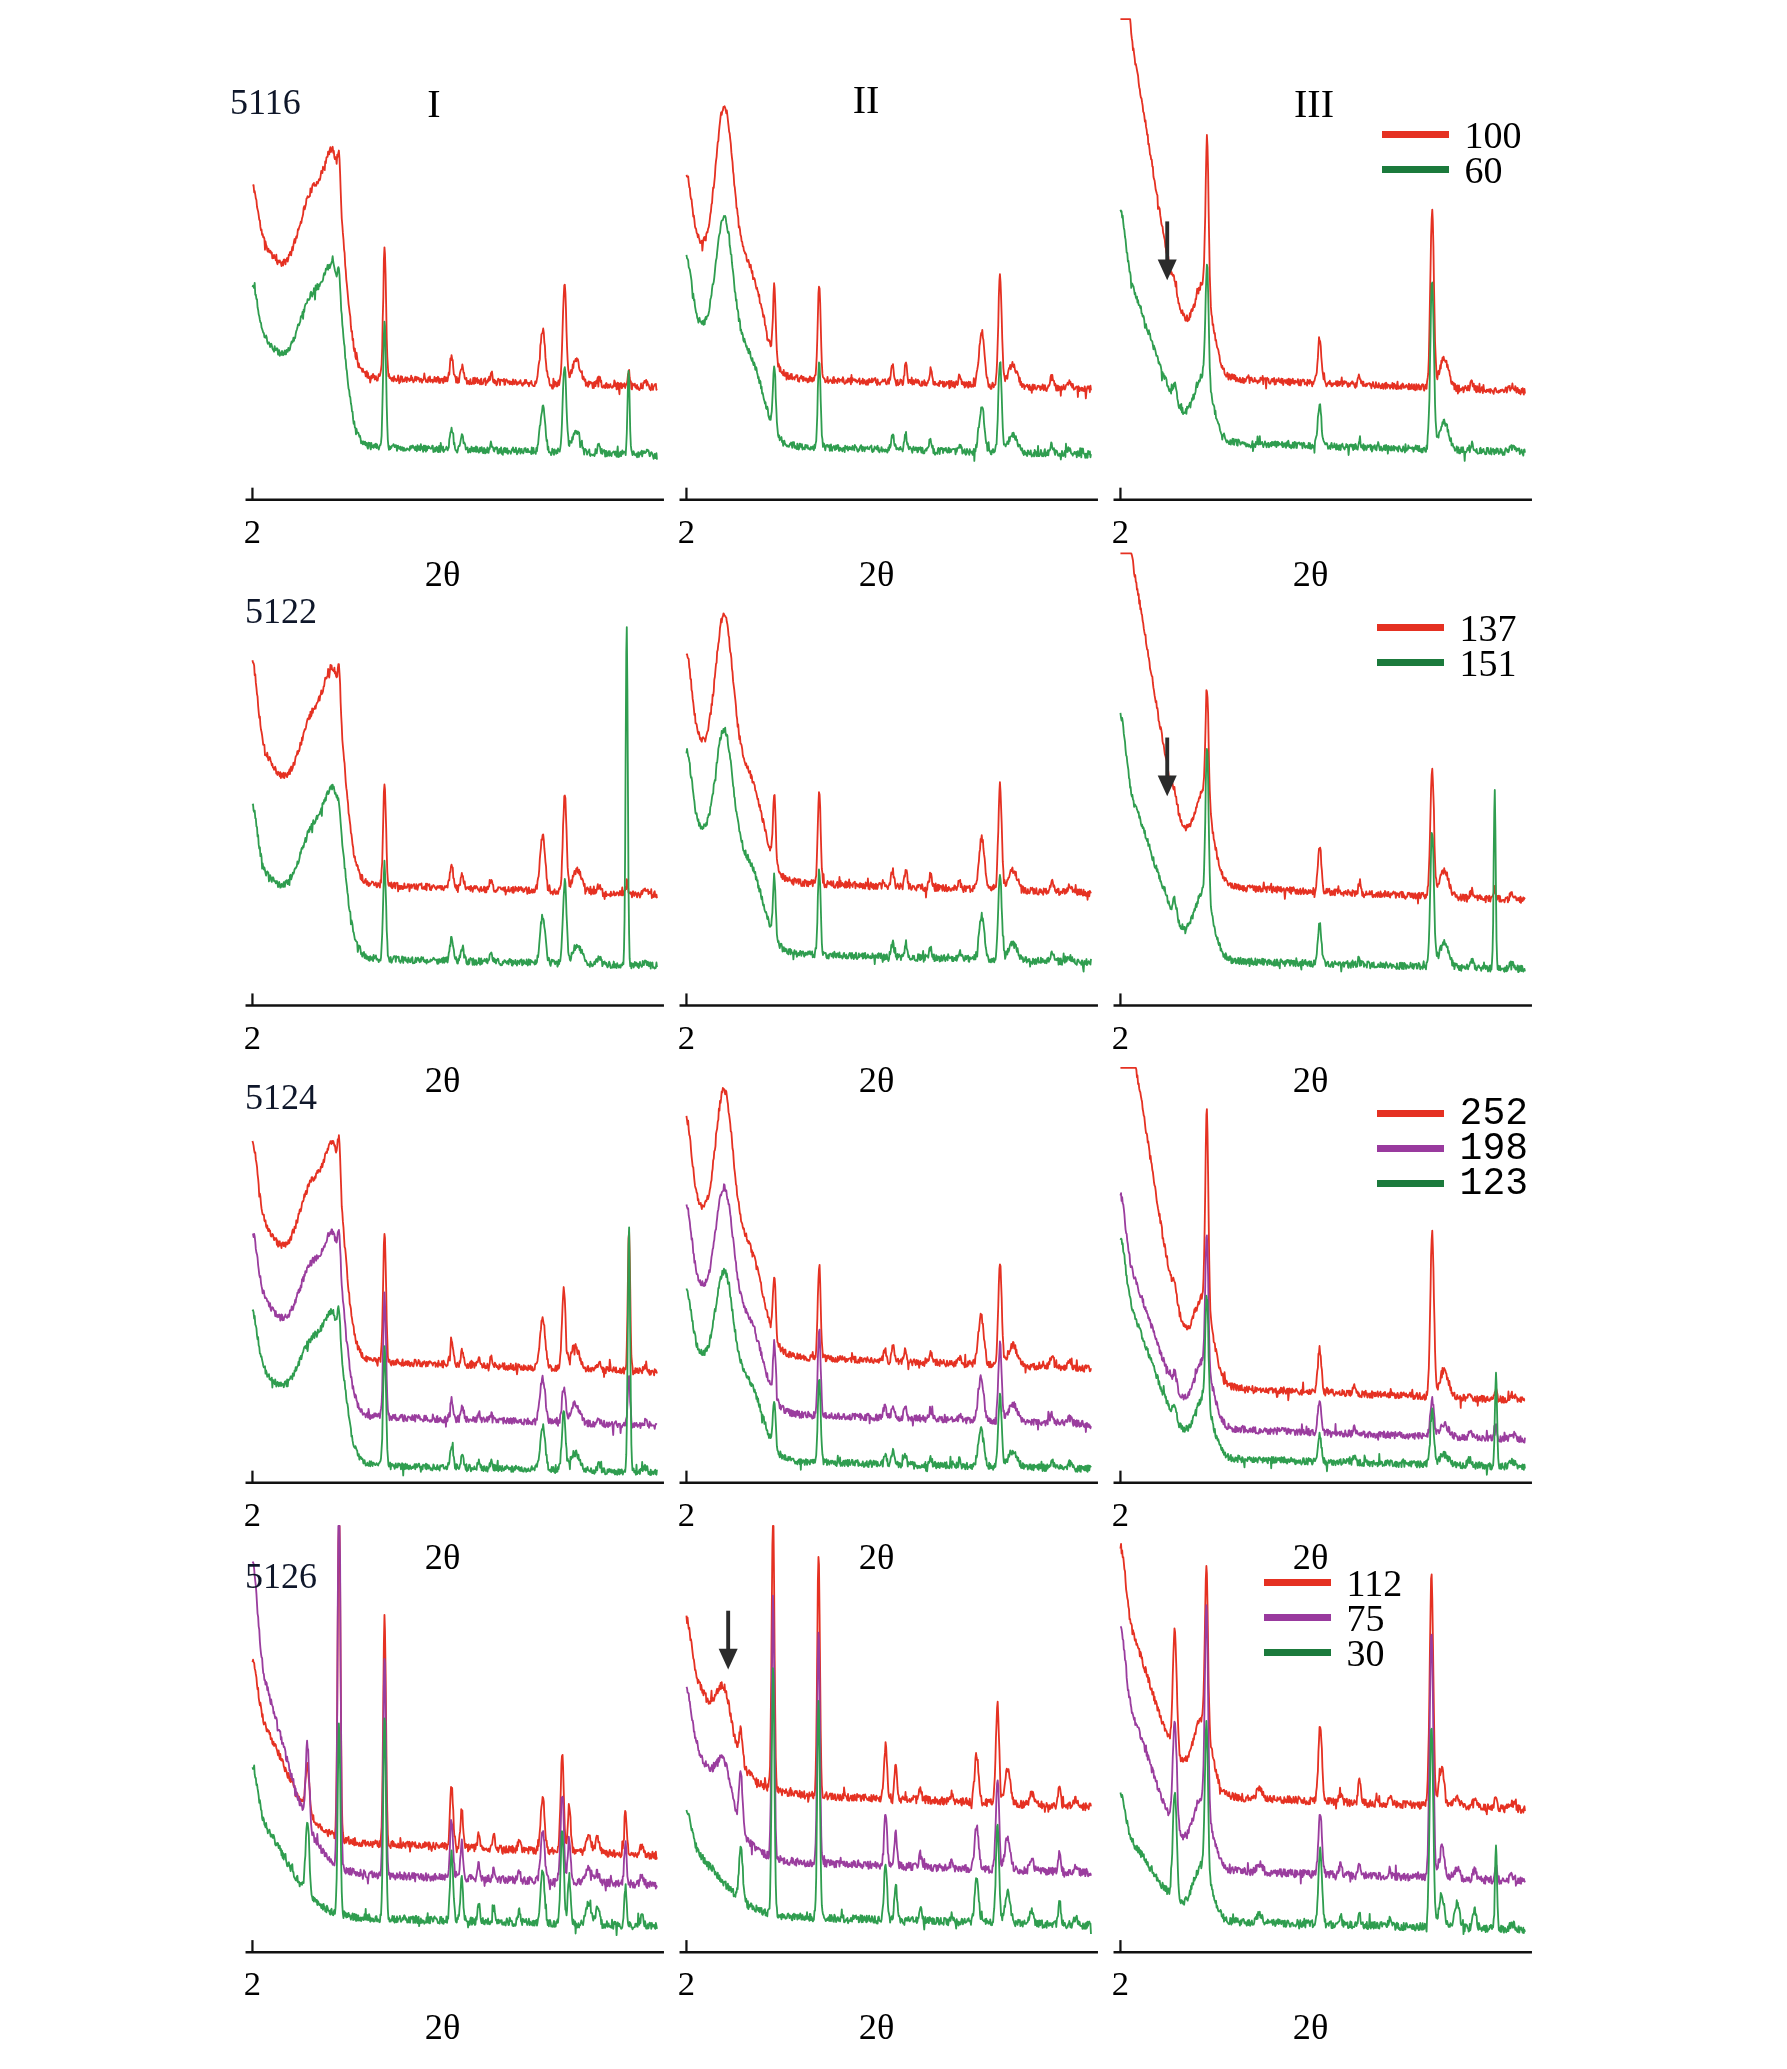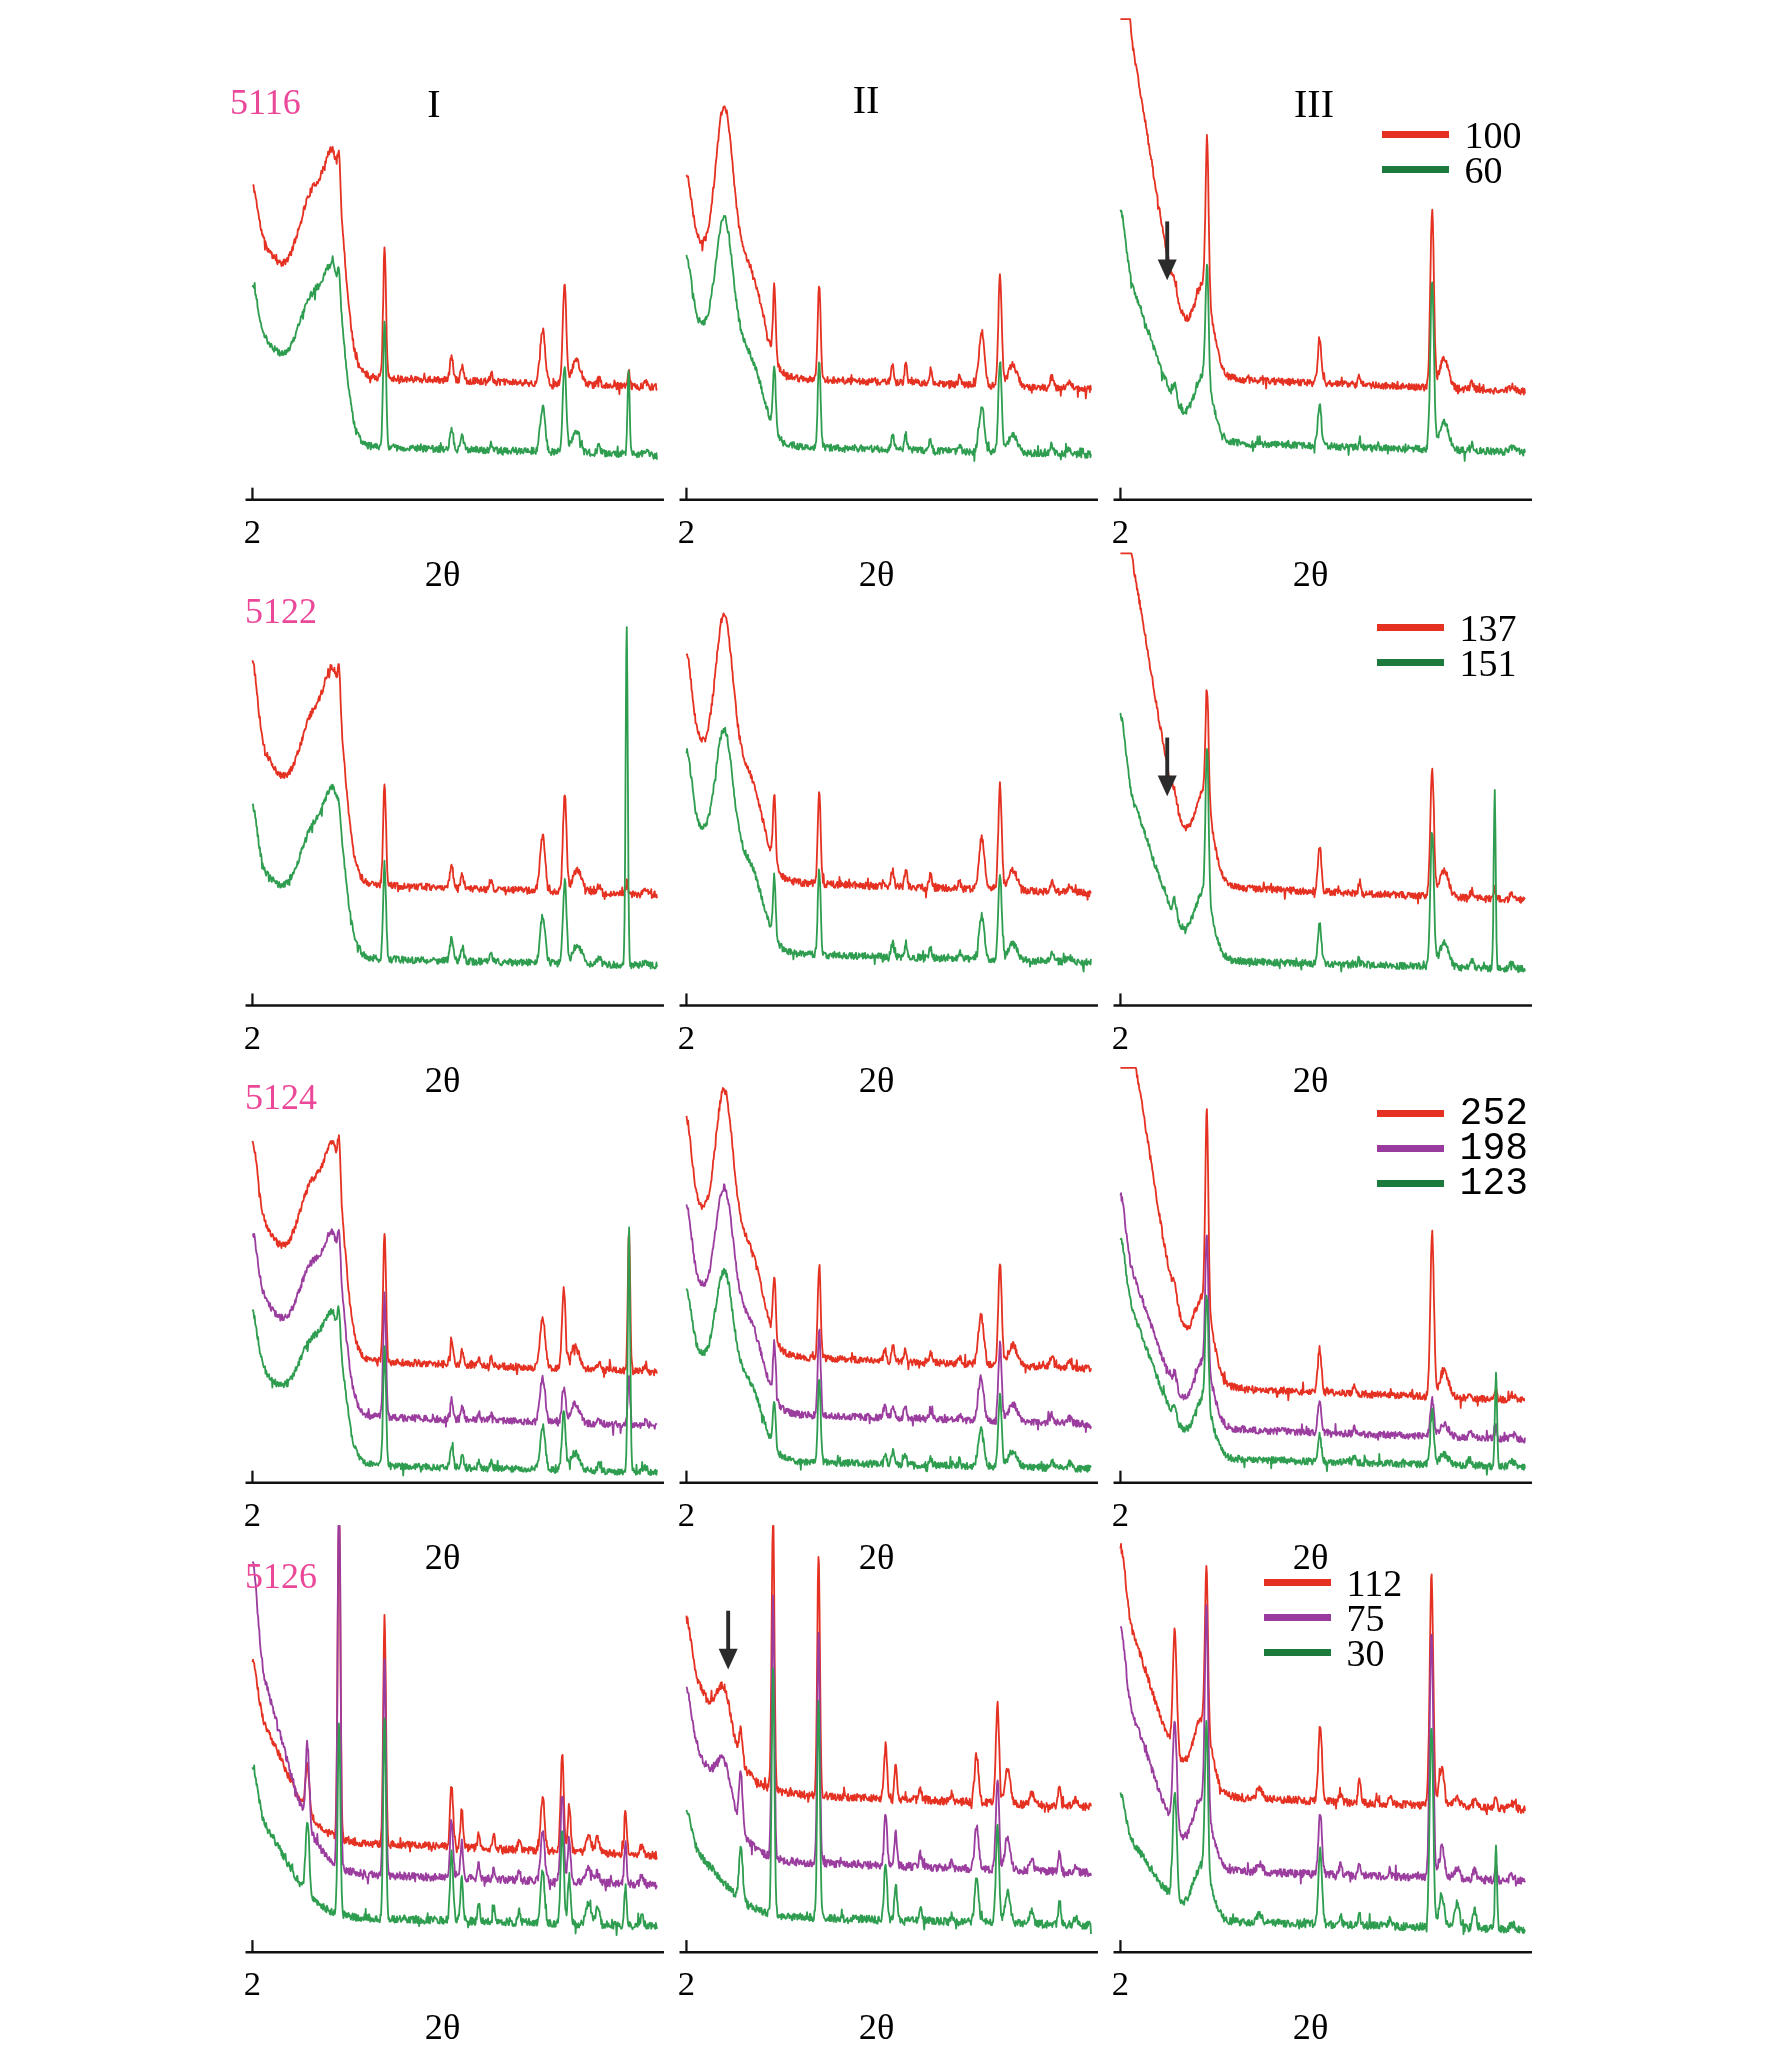--- a/index.html
+++ b/index.html
@@ -1,20 +1,20 @@
 <!DOCTYPE html>
 <html style="font-size:14px"><head>
 <meta charset="utf-8">
 <style>
   html,body{margin:0;padding:0;background:#ffffff;}
   body{width:1787px;height:2069px;position:relative;
        font-family:"Liberation Serif","DejaVu Serif",serif;}
   .fig{position:absolute;left:0;top:0;width:1787px;height:2069px;overflow:hidden;}
   #plot-root{position:absolute;left:0;top:0;width:1787px;height:2069px;}
-  .sample-label{position:absolute;font-size:36px;color:#ec4899;white-space:nowrap;}
+  .sample-label{position:absolute;font-size:36px;color:#0f172a;white-space:nowrap;}
   .col-header{position:absolute;font-size:40px;color:#000;transform:translateX(-50%);white-space:nowrap;}
   .legend{position:absolute;}
   .legend-entry{display:flex;align-items:center;height:35px;}
   .legend-line{display:inline-block;width:67px;height:7px;margin-right:15.6px;flex:0 0 auto;}
   .legend-value{font-size:38px;color:#000;line-height:1;}
 </style>
 </head>
 <body>
 
 <div class="fig">

